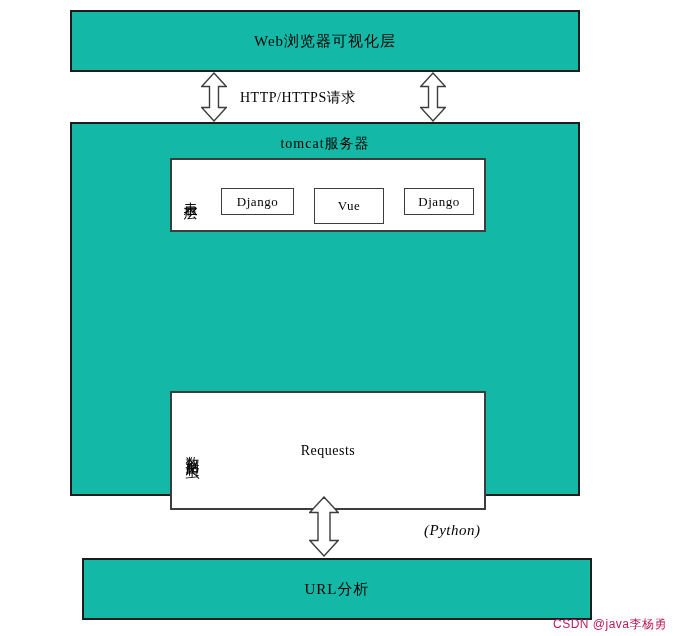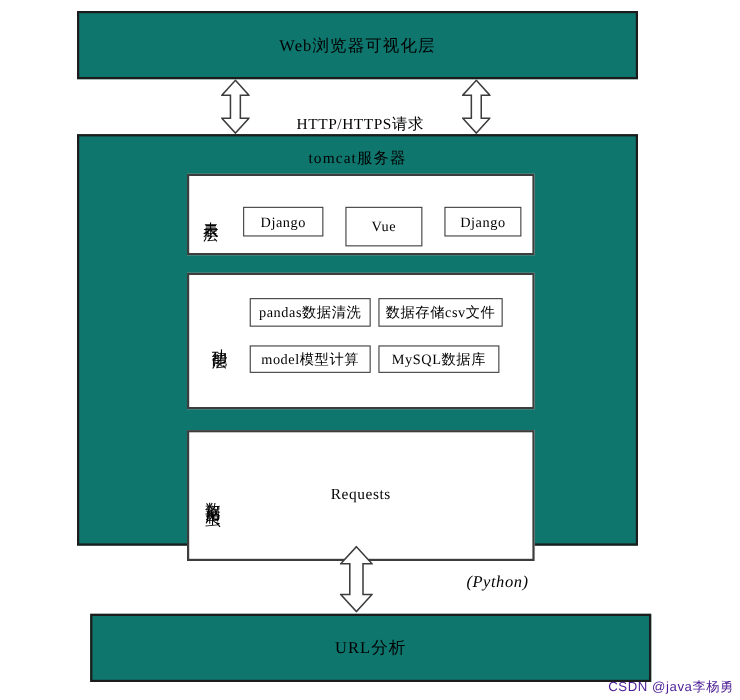--- a/index.html
+++ b/index.html
@@ -6,21 +6,21 @@
   .canvas{
     position:relative;
     width:673px;height:636px;
     background:#ffffff;
     font-family:"Liberation Serif","DejaVu Serif",serif;
     color:#000;
     overflow:hidden;
   }
   .box{
     position:absolute;
-    background:#0f766e;
+    background:#14b8a6;
     border:2px solid #1c1c1c;
     box-sizing:border-box;
   }
   .center-text{
     display:flex;align-items:center;justify-content:center;
     font-size:15px;letter-spacing:1px;
   }
   .tomcat-title{
     position:absolute;left:0;top:11px;width:100%;
     text-align:center;font-size:14px;letter-spacing:1px;
@@ -51,60 +51,53 @@
   .float-label{
     position:absolute;
     font-size:14px;letter-spacing:0.5px;
     white-space:nowrap;
   }
   .arrow{position:absolute;}
   .watermark{
     position:absolute;
     right:6px;bottom:3px;
     font-size:12px;
-    color:#4c1d95;
+    color:#be185d;
     font-family:"Liberation Sans","DejaVu Sans",sans-serif;
     letter-spacing:0.5px;
     text-align:center;
   }
 </style>
 </head>
 <body>
 
 <div class="canvas">
 
   <div class="box center-text" style="left:70px;top:10px;width:510px;height:62px;">
     <span>Web浏览器可视化层</span>
   </div>
 
   <svg class="arrow" style="left:201px;top:72px;" width="26" height="50" viewBox="0 0 26 50">
     <path d="M13 1 L25.3 14.5 L17.5 14.5 L17.5 35.5 L25.3 35.5 L13 49 L0.7 35.5 L8.5 35.5 L8.5 14.5 L0.7 14.5 Z" fill="#ffffff" stroke="#3d3d3d" stroke-width="1.4"></path>
   </svg>
-  <div class="float-label" style="left:240px;top:89px;width:175px;text-align:center;margin-top:15px;">HTTP/HTTPS请求</div>
+  <div class="float-label" style="left:240px;top:89px;width:175px;">HTTP/HTTPS请求</div>
   <svg class="arrow" style="left:420px;top:72px;" width="26" height="50" viewBox="0 0 26 50">
     <path d="M13 1 L25.3 14.5 L17.5 14.5 L17.5 35.5 L25.3 35.5 L13 49 L0.7 35.5 L8.5 35.5 L8.5 14.5 L0.7 14.5 Z" fill="#ffffff" stroke="#3d3d3d" stroke-width="1.4"></path>
   </svg>
 
   <div class="box" style="left:70px;top:122px;width:510px;height:374px;">
     <div class="tomcat-title">tomcat服务器</div>
 
     <div class="layer-box" style="left:98px;top:34px;width:316px;height:74px;">
       <div class="vlabel" style="left:10px;top:50%;transform:translateY(-50%);">表示层</div>
       <div class="btn" style="left:49px;top:28px;width:73px;height:27px;">Django</div>
       <div class="btn" style="left:142px;top:28px;width:70px;height:36px;">Vue</div>
       <div class="btn" style="left:232px;top:28px;width:70px;height:27px;">Django</div>
     </div>
 
-    <div class="layer-box" style="left:98px;top:124px;width:316px;height:124px;">
-      <div class="vlabel" style="left:18px;top:50%;transform:translateY(-50%);">功能层</div>
-      <div class="btn" style="left:55px;top:21px;width:110px;height:26px;">pandas数据清洗</div>
-      <div class="btn" style="left:172px;top:21px;width:113px;height:26px;">数据存储csv文件</div>
-      <div class="btn" style="left:55px;top:64px;width:110px;height:25px;">model模型计算</div>
-      <div class="btn" style="left:172px;top:64px;width:110px;height:25px;">MySQL数据库</div>
-    </div>
 
     <div class="layer-box" style="left:98px;top:267px;width:316px;height:119px;">
       <div class="vlabel" style="left:12px;top:50%;transform:translateY(-50%);">数据爬虫</div>
       <div class="float-label" style="left:0;top:0;width:100%;height:100%;display:flex;align-items:center;justify-content:center;">Requests</div>
     </div>
   </div>
 
   <svg class="arrow" style="left:309px;top:496px;" width="30" height="61" viewBox="0 0 30 61">
     <path d="M15 1 L29.2 16.5 L21 16.5 L21 44.5 L29.2 44.5 L15 60 L0.8 44.5 L9 44.5 L9 16.5 L0.8 16.5 Z" fill="#ffffff" stroke="#3d3d3d" stroke-width="1.4"></path>
   </svg>

